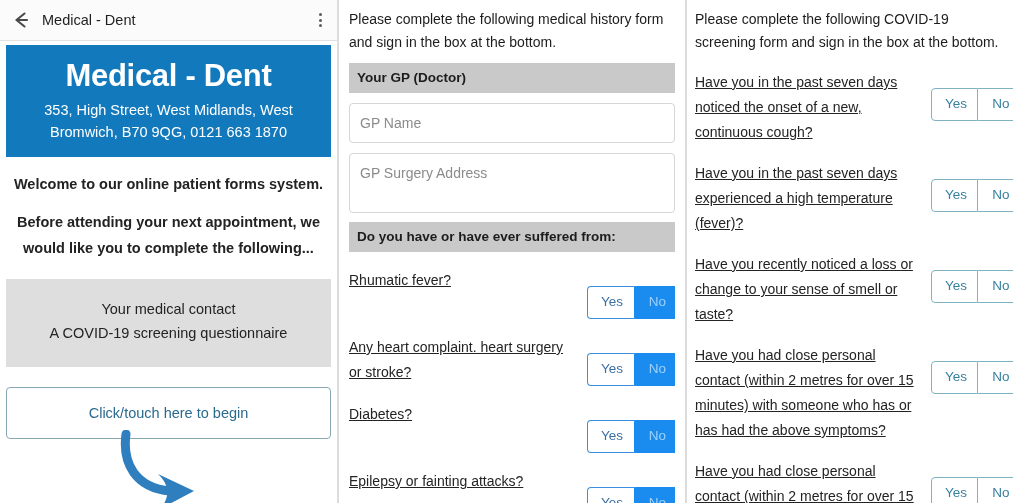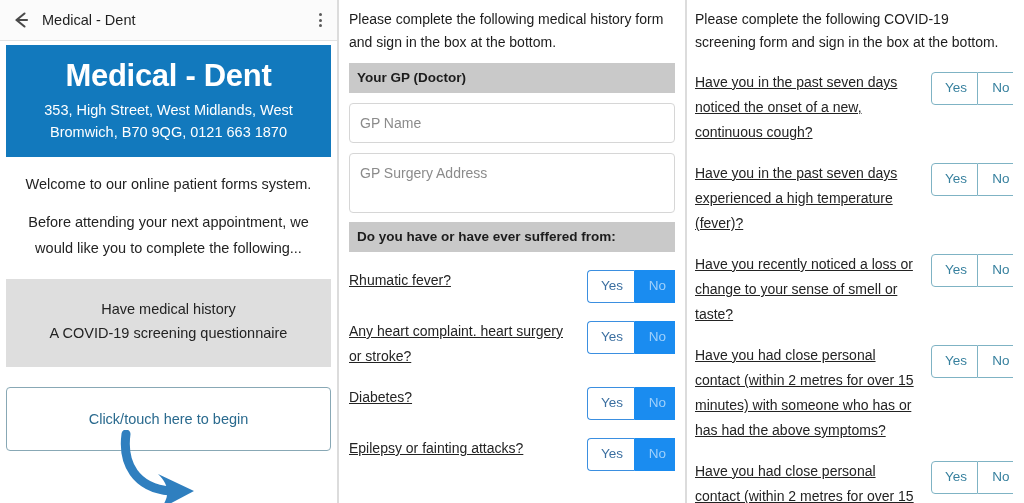--- a/index.html
+++ b/index.html
@@ -55,39 +55,39 @@
     text-align: center;
     color: #ffffff;
   }
   .brand-title {
     font-size: 31px; font-weight: bold; letter-spacing: -0.3px;
     line-height: 38px; color:#ffffff;
   }
   .brand-address {
     font-size: 14.5px; line-height: 22px; margin-top: 4px; color:#ffffff;
   }
-  .welcome-wrap { padding: 16px 12px 6px 12px; text-align: center; }
+  .welcome-wrap { padding: 16px 12px 6px 12px; text-align: center; font-weight: bold; }
   .welcome-line { font-size: 14.5px; color: #232323; line-height: 22px; }
   .welcome-gap { height: 14px; }
   .welcome-para { font-size: 14.5px; color: #232323; line-height: 26px; }
 
   .grey-box {
     margin: 12px 6px 0 6px;
     background: #dedede;
     padding: 18px 10px 22px 10px;
     text-align: center;
   }
   .grey-box-line { font-size: 14.5px; color: #232323; line-height: 24px; }
 
   .begin-btn {
     margin: 20px 6px 0 6px;
     border: 1px solid #88a8b5;
     border-radius: 4px;
     background: #ffffff;
-    height: 64px;
+    height: 52px;
     display: flex; align-items: center; justify-content: center;
     color: #2a6a8e;
     font-size: 14.5px;
   }
   .arrow-left-wrap { position: absolute; left: 118px; top: 430px; }
 
   
   .form-intro {
     font-size: 14px; font-weight: normal; color: #1c1c1c;
     line-height: 23px;
@@ -124,21 +124,21 @@
     flex: 1 1 auto;
     font-size: 14px; color: #232323; line-height: 25px;
     padding-right: 8px;
     text-decoration: underline;
   }
   .toggle {
     flex: 0 0 auto;
     display: flex;
     border-radius: 4px;
     overflow: visible;
-    margin-top: 2px;
+    margin-top: 18px;
   }
   .toggle .opt {
     font-size: 13.5px;
     line-height: 18px;
     padding: 6px 13px 7px 13px;
     text-align: center;
     min-width: 47px;
   }
   
   .tg-mid .opt-yes {
@@ -205,21 +205,21 @@
         <div class="brand-address">353, High Street, West Midlands, West Bromwich, B70 9QG, 0121 663 1870</div>
       </div>
 
       <div class="welcome-wrap">
         <div class="welcome-line">Welcome to our online patient forms system.</div>
         <div class="welcome-gap"></div>
         <div class="welcome-para">Before attending your next appointment, we would like you to complete the following...</div>
       </div>
 
       <div class="grey-box">
-        <div class="grey-box-line">Have medical history</div>
+        <div class="grey-box-line">Your medical contact</div>
         <div class="grey-box-line">A COVID-19 screening questionnaire</div>
       </div>
 
       <div class="begin-btn">
         <span>Click/touch here to begin</span>
       </div>
 
       <div class="arrow-left-wrap">
         <svg width="140" height="80" viewBox="0 0 140 80" aria-hidden="true">
           <path d="M8 4 C 4 34, 18 58, 52 61" fill="none" stroke="#2f7fbf" stroke-width="9" stroke-linecap="round"></path>

